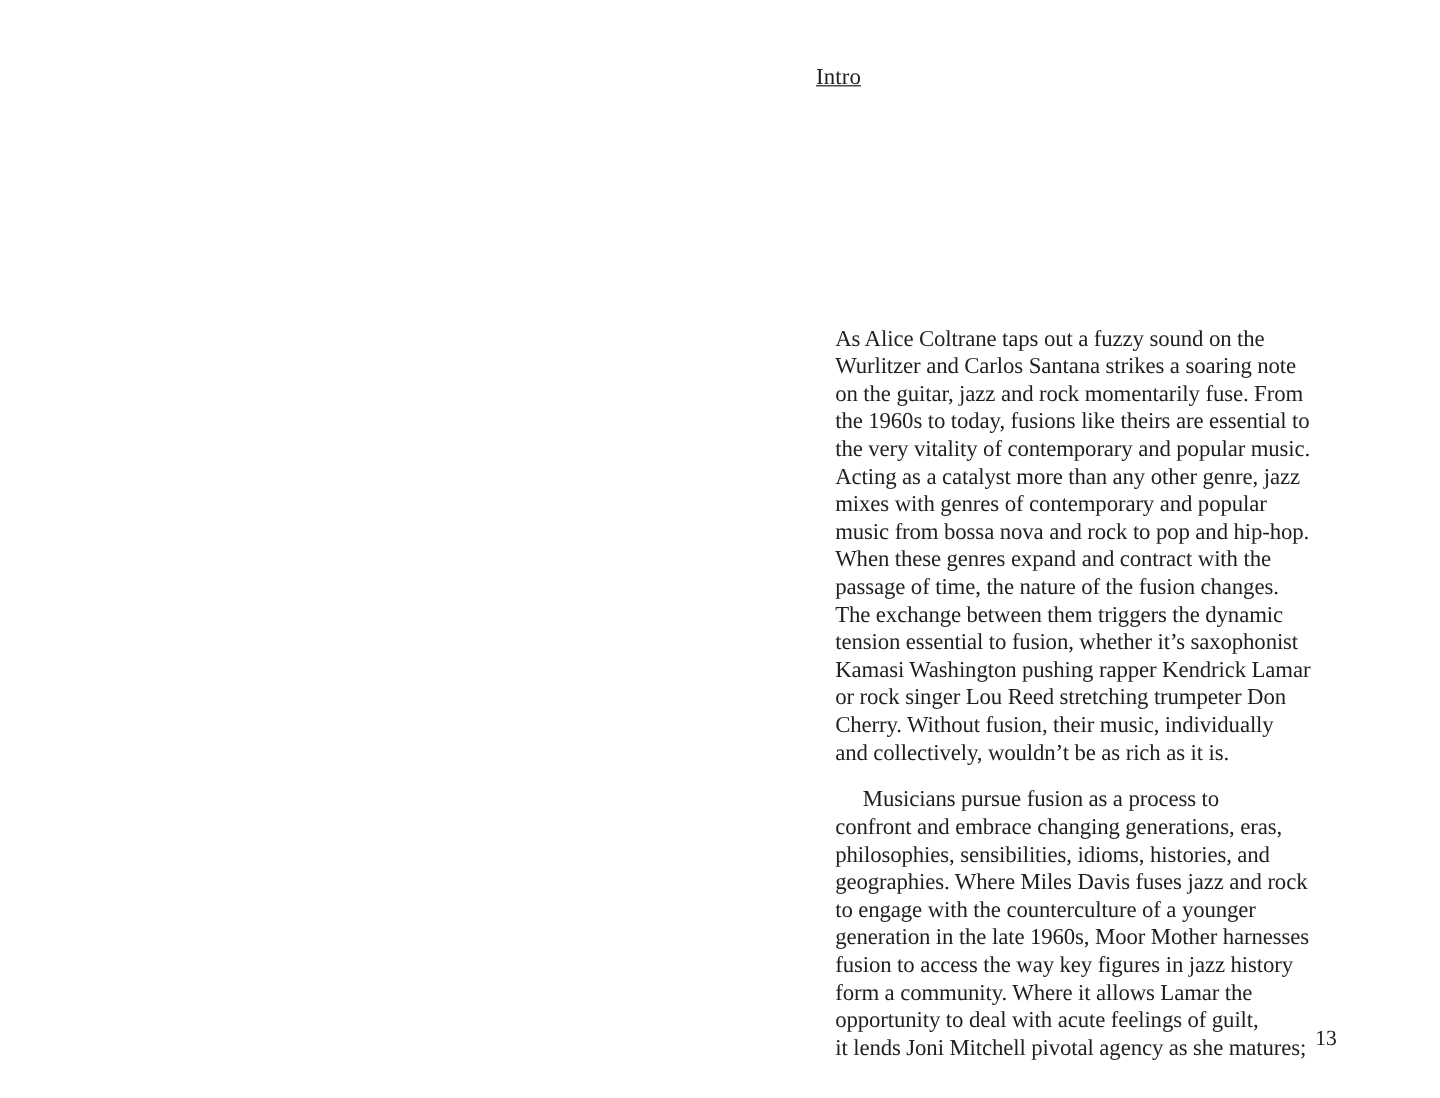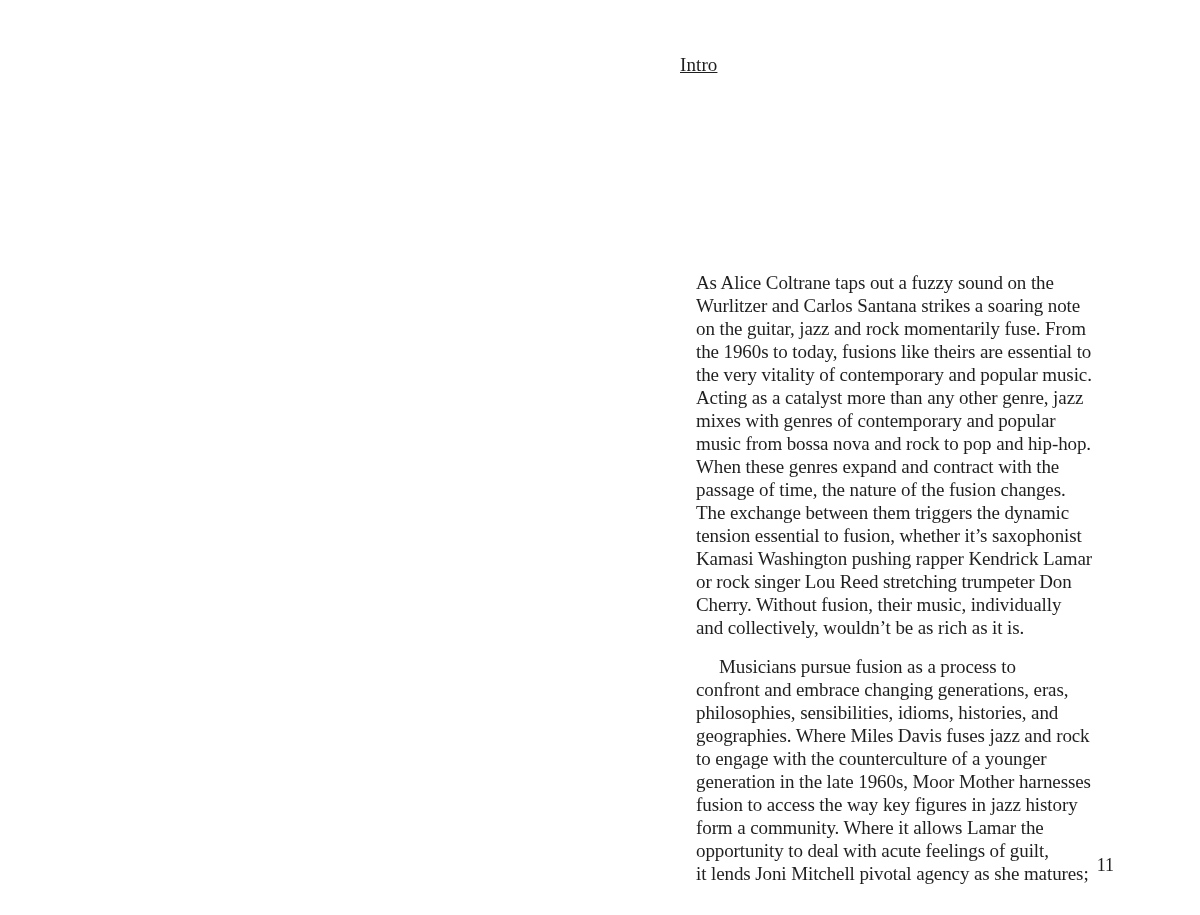--- a/index.html
+++ b/index.html
@@ -98,17 +98,17 @@
 philosophies, sensibilities, idioms, histories, and
 geographies. Where Miles Davis fuses jazz and rock
 to engage with the counterculture of a younger
 generation in the late 1960s, Moor Mother harnesses
 fusion to access the way key figures in jazz history
 form a community. Where it allows Lamar the
 opportunity to deal with acute feelings of guilt,
 it lends Joni Mitchell pivotal agency as she matures;</p>
     </div>
 
-    <div class="folio">11</div>
+    <div class="folio">13</div>
 
   </div>
 
 </div>
 
 </body></html>

